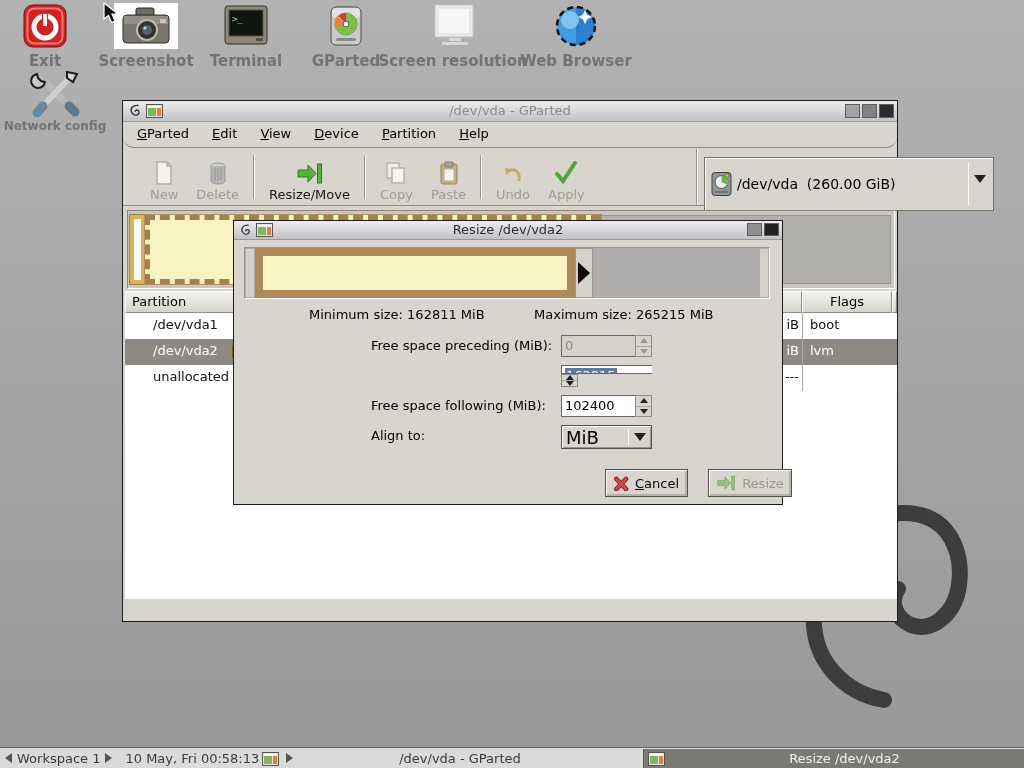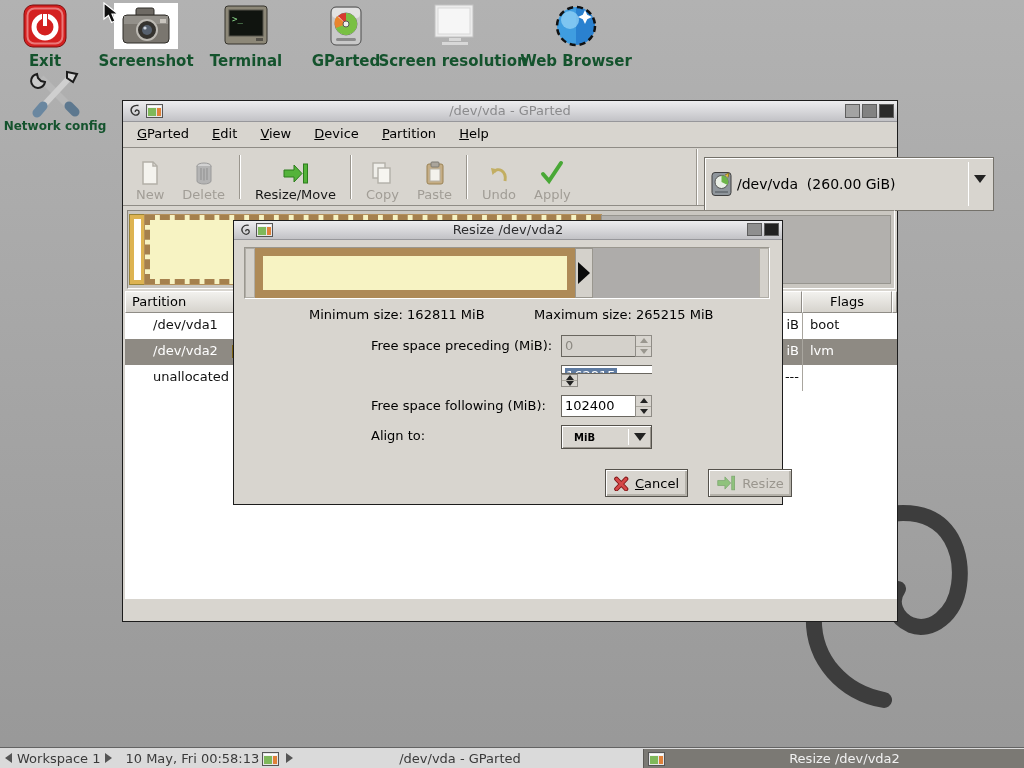--- a/index.html
+++ b/index.html
@@ -1,35 +1,35 @@
 <!DOCTYPE html>
 <html><head>
 <meta charset="utf-8">
 <style>
 * { margin:0; padding:0; box-sizing:border-box; }
 html,body { width:1024px; height:768px; overflow:hidden; }
 body { position:relative; font-family:"DejaVu Sans",sans-serif; background:linear-gradient(#b2b2b2,#989898); }
 .abs { position:absolute; }
 
 .deskicon { position:absolute; display:flex; flex-direction:column; align-items:center; z-index:2; cursor:default; }
-.deskicon .lbl { color:#14532d; font-weight:bold; font-size:15px; margin-top:3px; white-space:nowrap; }
+.deskicon .lbl { color:#737373; font-weight:bold; font-size:15px; margin-top:3px; white-space:nowrap; }
 .deskicon .lbl.small { font-size:12px; }
 .icbox { height:46px; display:flex; align-items:center; justify-content:center; }
 
 .win { position:absolute; background:#d8d5cf; border:1px solid #1c1c1c; }
 .titlebar { position:absolute; left:0; right:0; top:0; background:linear-gradient(#ededef,#c2c2c6); border-bottom:1px solid #97979b; }
 .title-text { position:absolute; left:0; right:0; top:0; bottom:0; text-align:center; font-size:13px; line-height:20px; }
 .ticons { position:absolute; left:5px; top:2px; display:flex; gap:5px; align-items:center; }
 .tbtns { position:absolute; right:3px; top:3px; display:flex; gap:2px; }
 .tbtn { width:15px; height:14px; border:1px solid #5e5e5e; }
 
-.menubar { position:absolute; left:0; right:0; top:21px; height:26px; background:#d8d5cf; border-bottom:1px solid #8f8c86; padding-left:5px; }
+.menubar { position:absolute; left:0; right:0; top:21px; height:26px; background:#d8d5cf; border-bottom:1px solid #8f8c86; padding-left:5px;border-radius:11px; }
 .mitem { display:inline-block; padding:4px 9px 0 9px; font-size:13px; height:25px; }
 .accel { text-decoration:underline; }
-.toolbar { position:absolute; left:0; right:0; top:47px; height:58px; background:#d8d5cf; border-bottom:1px solid #8f8c86; display:flex; align-items:center; padding-left:4px; }
+.toolbar { position:absolute; left:0; right:0; top:47px; height:58px; background:#d8d5cf; border-bottom:1px solid #8f8c86; display:flex; align-items:center; padding-left:18px; }
 .tool { display:flex; flex-direction:column; align-items:center; justify-content:flex-end; height:52px; padding:1px 9px; }
 .tool .tlabel { font-size:13px; margin-top:1px; color:#171717; white-space:nowrap; }
 .tool.disabled .tlabel { color:#a19d96; }
 .vsep { width:2px; height:44px; margin:0 5px; background:#9a968e; border-right:1px solid #fff; }
 
 .vizframe { position:absolute; left:4px; top:109px; width:768px; height:79px; background:#cac7c1; border:1px solid; border-color:#8a867e #fff #fff #8a867e; }
 
 .hcell { position:absolute; top:190px; height:22px; background:linear-gradient(#f2f1ee,#d6d3cd); border:1px solid; border-color:#fff #8f8c86 #8f8c86 #fff; font-size:13px; padding:2px 6px; }
 .row { position:absolute; left:2px; width:772px; height:26px; font-size:13px; background:#fff; color:#111; }
 .row.sel { background:#8e8a83; color:#fff; }
@@ -370,21 +370,21 @@
           <div class="tri-up"></div>
         </div>
       <div class="sb">
           <div class="tri-down"></div>
         </div>
     </div>
   </div>
 
   <div class="dfield-label" style="top:204px;">Align to:</div>
   <div class="abs" style="left:327px;top:204px;width:91px;height:24px;background:#d8d5cf;border:1px solid #55524c;box-shadow:inset 1px 1px 0 #fff, inset -1px -1px 0 #9a968e;display:flex;align-items:center;">
-    <span style="font-size:10px;padding-left:12px;flex:1;font-weight:bold;">MiB</span>
+    <span style="font-size:18px;padding-left:4px;flex:1;">MiB</span>
     <div style="width:1px;height:16px;background:#8f8c86;border-right:1px solid #fff;"></div>
     <div style="width:22px;display:flex;justify-content:center;">
         <div class="tri-down" style="border-left-width:6px;border-right-width:6px;border-top-width:8px;"></div>
       </div>
   </div>
 
   <div class="btn" style="left:371px;top:248px;width:83px;">
     <svg width="15" height="15" viewBox="0 0 15 15">
       <path d="M2.5 3 L12 13 M12 3 L2.5 13" stroke="#7e1414" stroke-width="4.6" stroke-linecap="round"></path>
       <path d="M2.5 3 L12 13 M12 3 L2.5 13" stroke="#d54848" stroke-width="2.8" stroke-linecap="round"></path>

